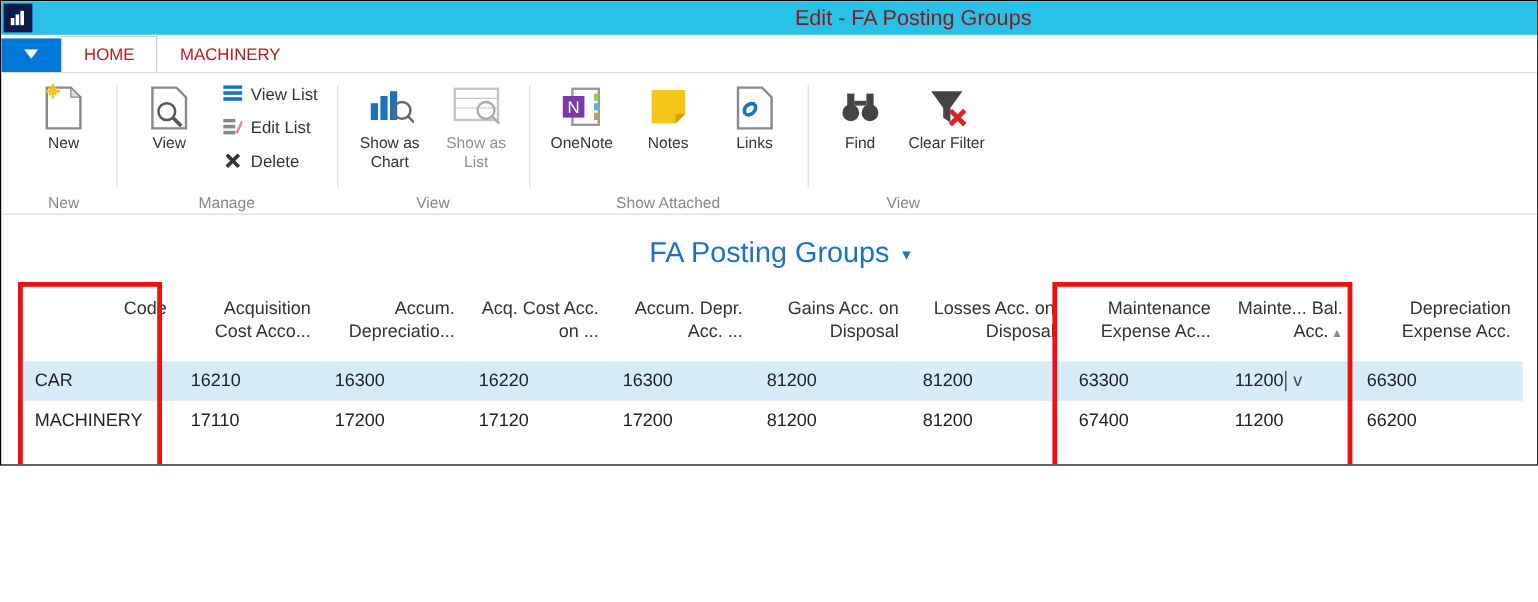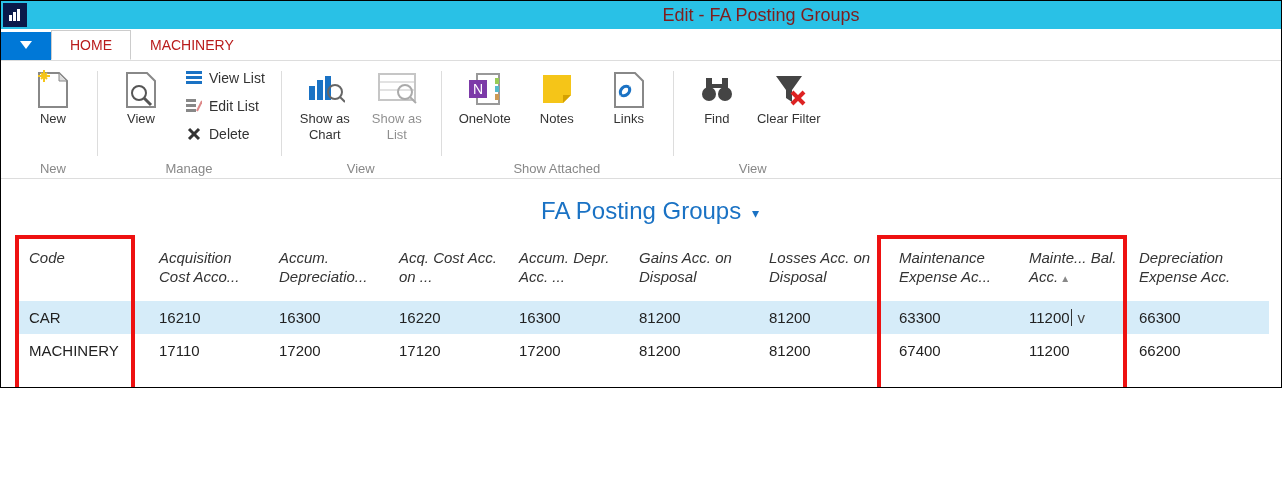--- a/index.html
+++ b/index.html
@@ -80,24 +80,23 @@
   .small-list {display:flex;flex-direction:column;gap:6px;padding-top:2px;}
   .small-btn {display:flex;align-items:center;gap:6px;cursor:pointer;padding:2px 4px;font-size:14px;color:#333;}
   .small-btn .sico{width:18px;height:18px;display:flex;align-items:center;justify-content:center;}
   .page-title {
     color:#1a72c4;font-size:24px;padding:18px 0 8px 18px;text-align:center;
   }
   .page-title .caret{font-size:14px;vertical-align:middle;margin-left:4px;}
   .grid-wrap{padding:8px 12px 20px 18px;position:relative;}
   table.grid {border-collapse:collapse;width:100%;table-layout:fixed;}
   table.grid th {
-    text-align:left;font-weight:normal;color:#333;font-size:15px;
+    text-align:right;font-weight:normal;color:#333;font-size:15px;
     padding:8px 10px 14px 10px;vertical-align:top;line-height:1.25;
     white-space:normal;
-    font-style:italic;
   }
   table.grid td {
     padding:8px 10px;font-size:15px;color:#222;
   }
   tr.selected td {background:#d6ecf9;}
   .hi-box{position:absolute;border:4px solid #e11;pointer-events:none;}
   .sort-ind{font-size:10px;color:#888;margin-left:2px;}
   .dropdown-mark{display:inline-block;margin-left:6px;color:#444;}
 </style>
 </head>

